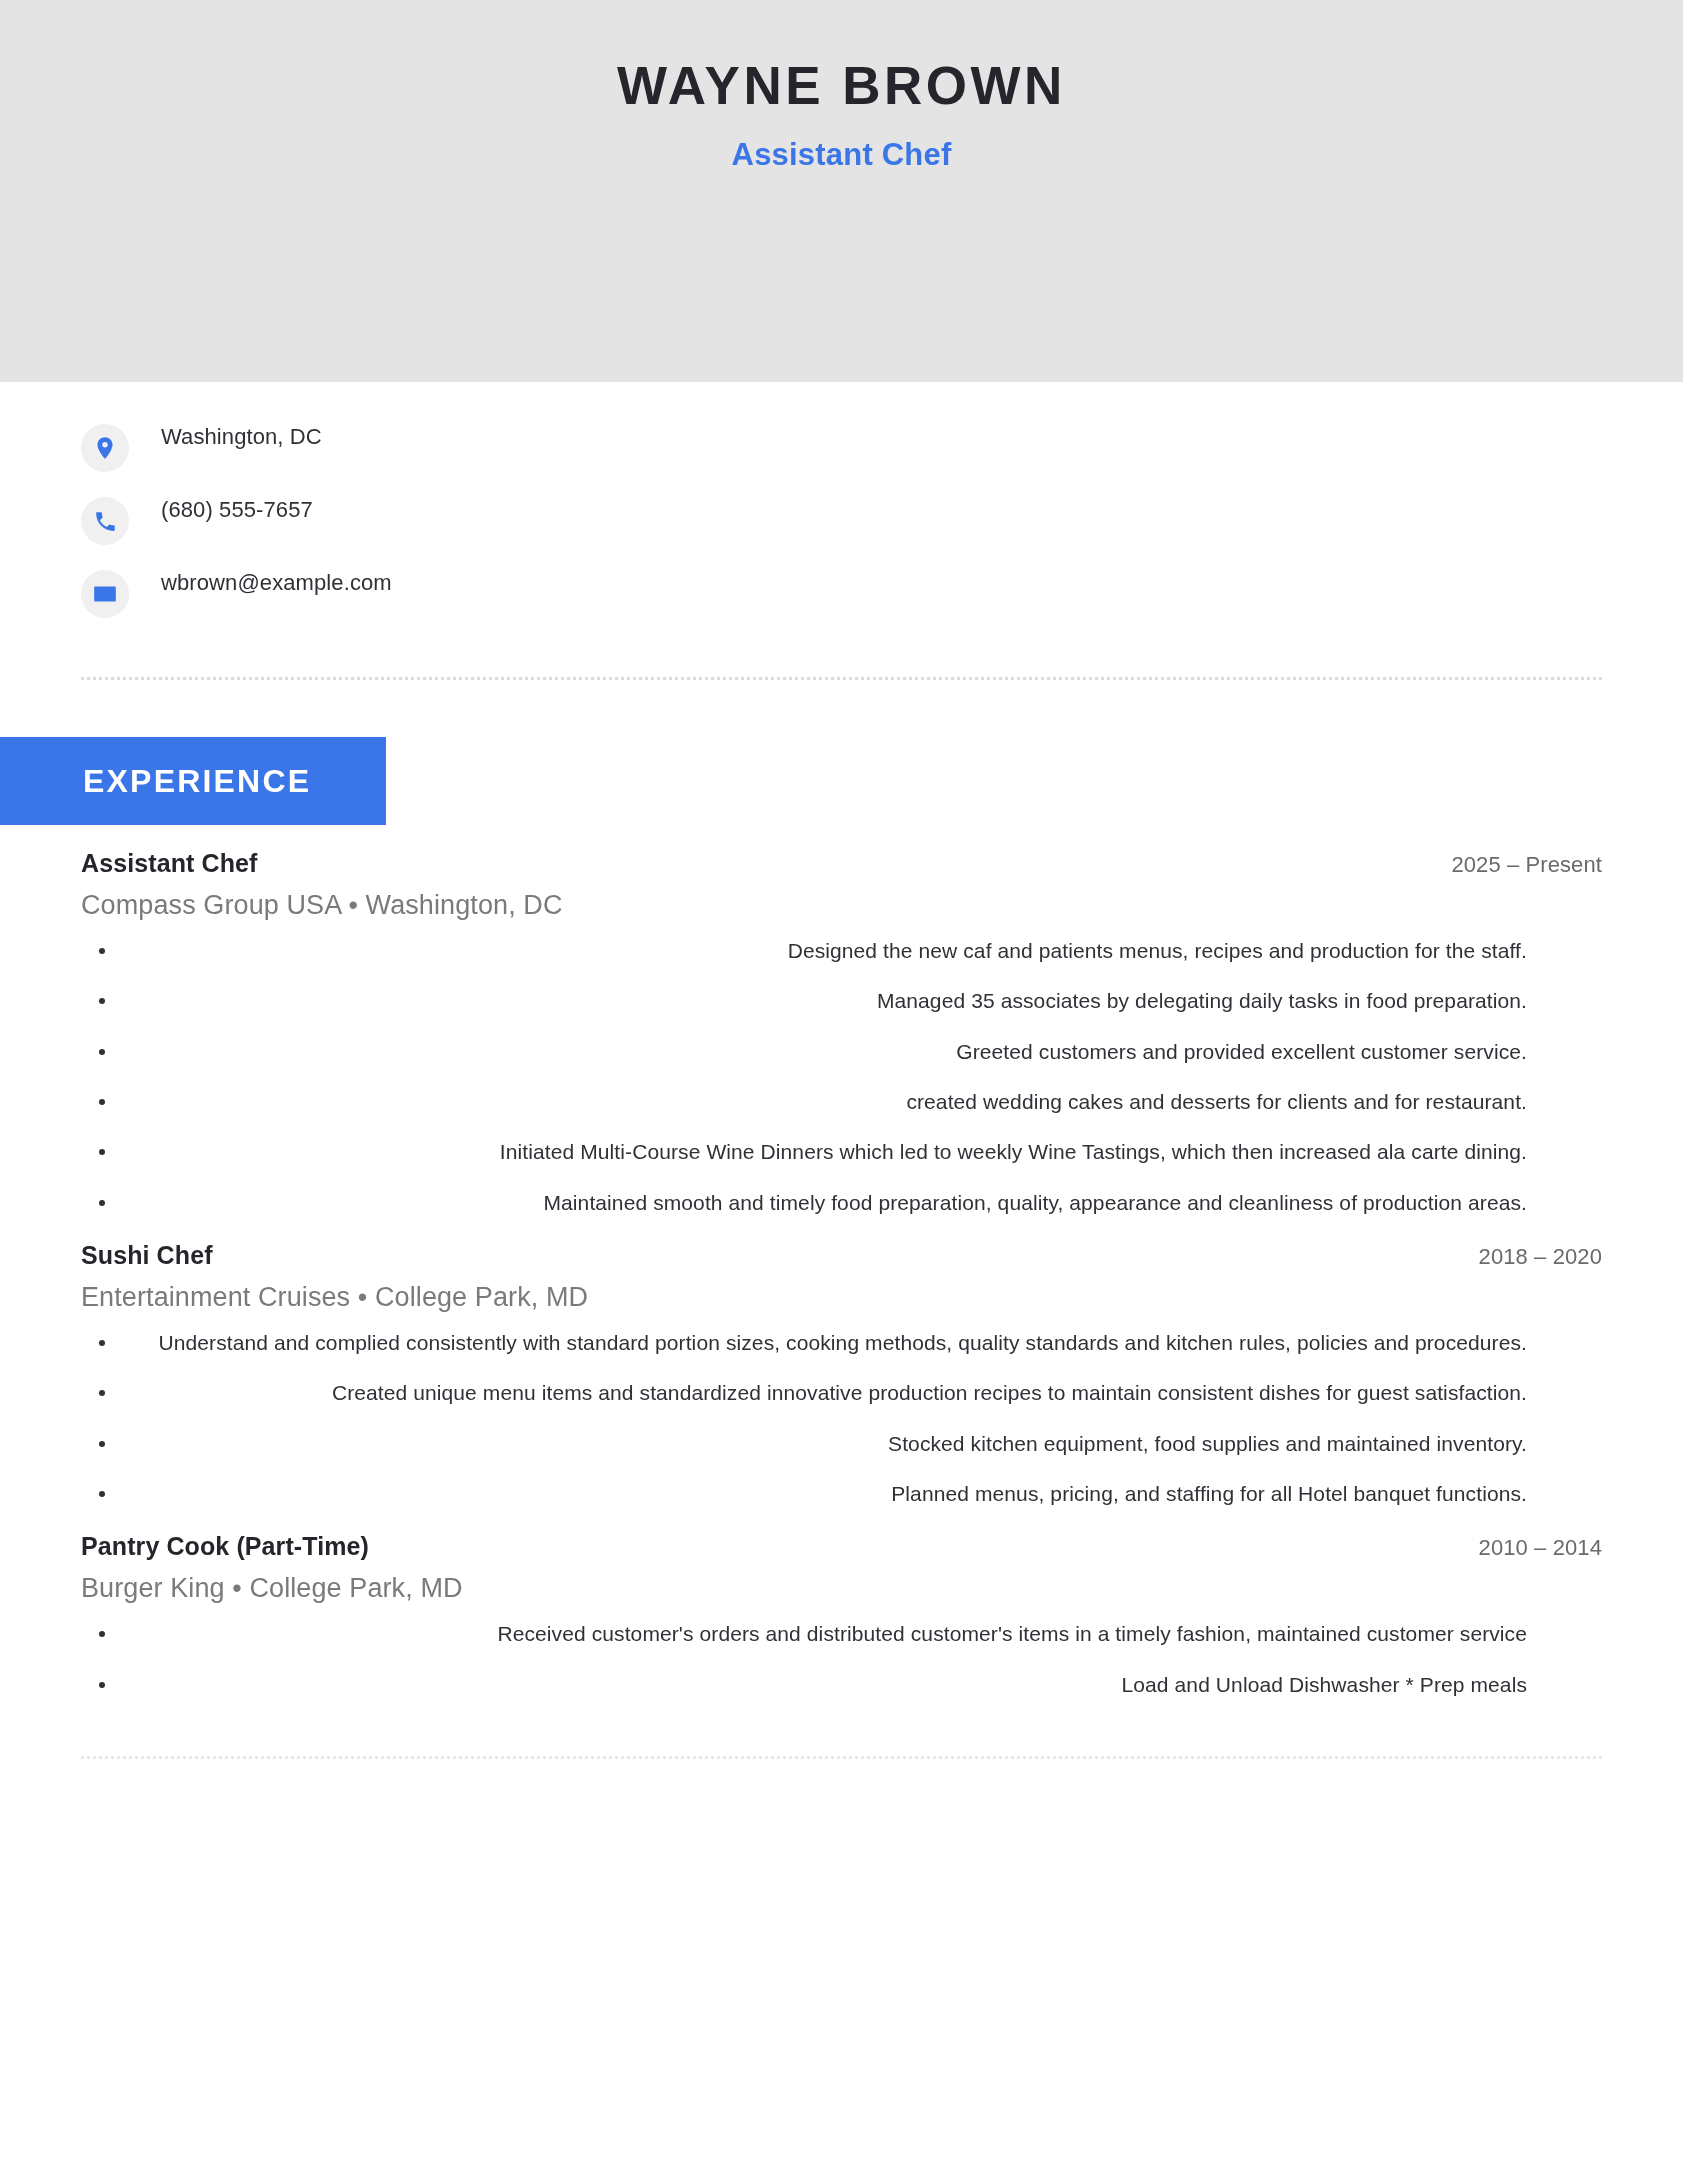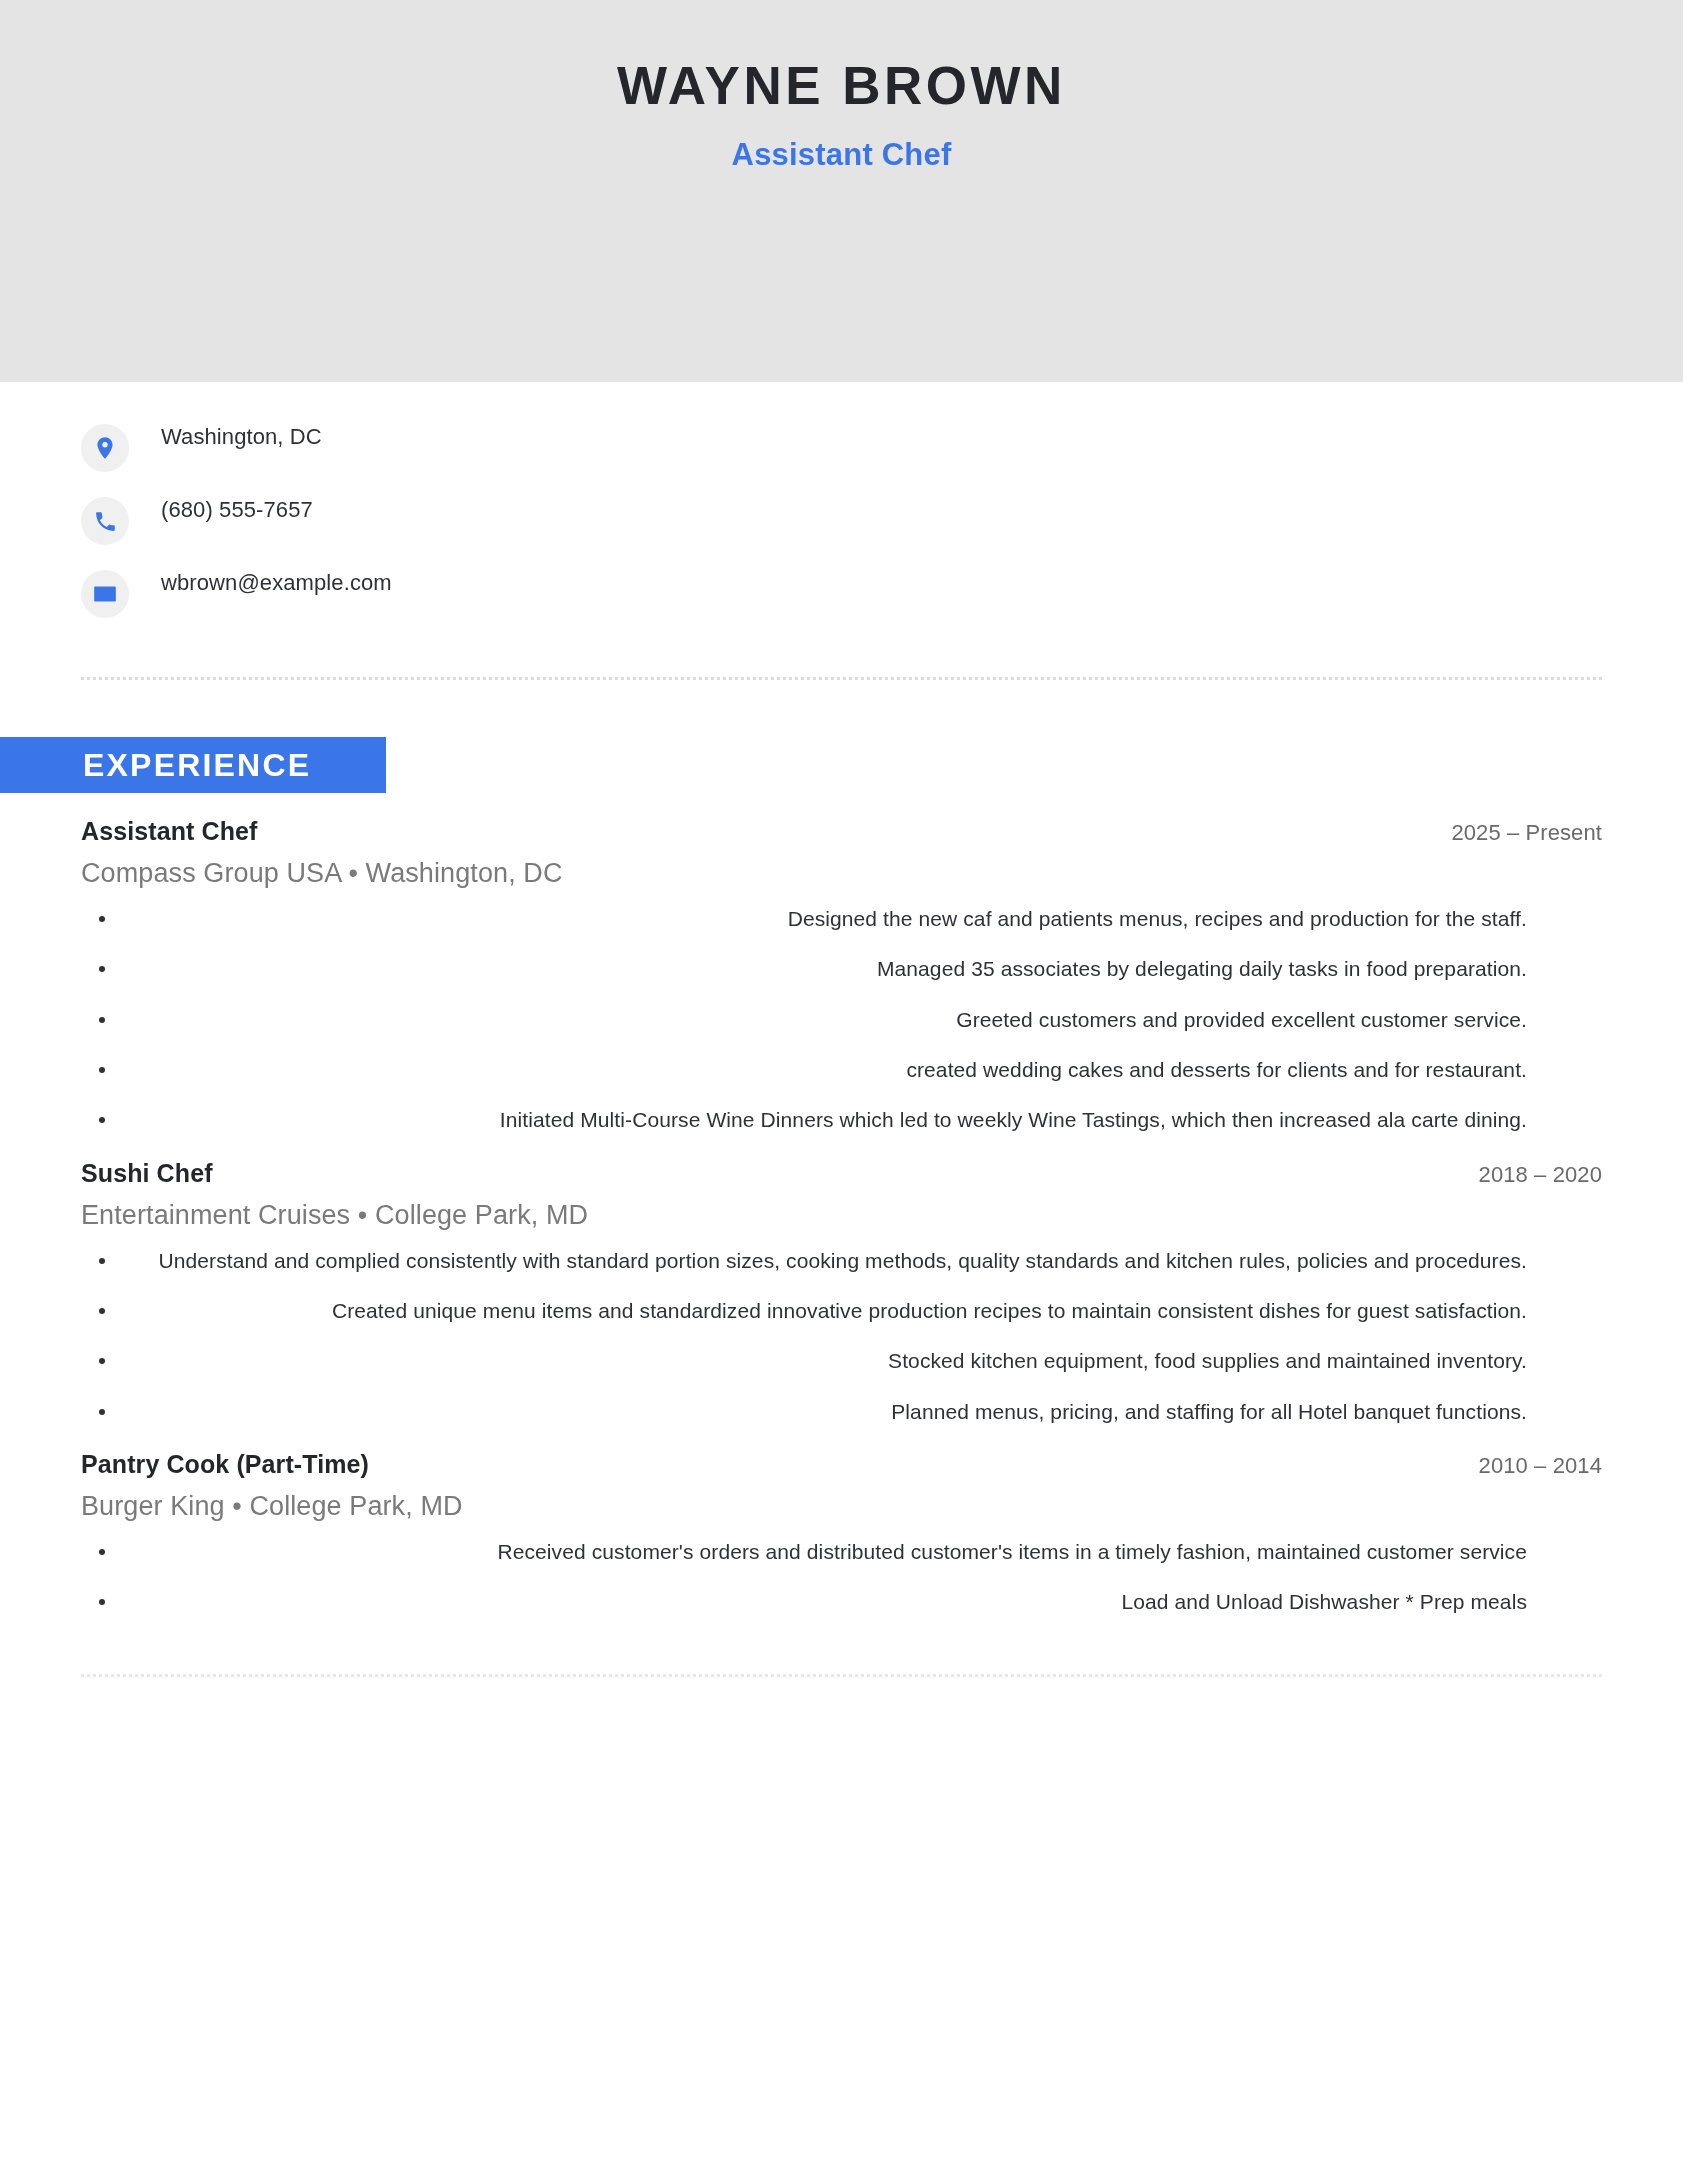--- a/index.html
+++ b/index.html
@@ -76,21 +76,21 @@
     height: 0;
     border-top: 3px dotted #e8e8e8;
     margin: 57px 81px 0 81px;
   }
 
   
   .section-banner {
     margin-top: 57px;
     background: #3b76e8;
     width: 386px;
-    height: 56px;
+    height: 88px;
     display: flex;
     align-items: center;
   }
   .section-banner-label {
     color: #ffffff;
     font-size: 32px;
     font-weight: bold;
     letter-spacing: 2.2px;
     padding-left: 83px;
   }
@@ -201,20 +201,21 @@
       <span class="entry-title">Assistant Chef</span>
       <span class="entry-dates">2025 – Present</span>
     </div>
     <div class="entry-meta">Compass Group USA  •  Washington, DC</div>
     <ul class="bullet-list">
       <li class="bullet-item">Designed the new caf and patients menus, recipes and production for the staff.</li>
       <li class="bullet-item">Managed 35 associates by delegating daily tasks in food preparation.</li>
       <li class="bullet-item">Greeted customers and provided excellent customer service.</li>
       <li class="bullet-item">created wedding cakes and desserts for clients and for restaurant.</li>
       <li class="bullet-item">Initiated Multi-Course Wine Dinners which led to weekly Wine Tastings, which then increased ala carte dining.</li>
+      <li class="bullet-item">Maintained smooth and timely food preparation, quality, appearance and cleanliness of production areas.</li>
     </ul>
   </div>
 
   <div class="entry">
     <div class="entry-headline">
       <span class="entry-title">Sushi Chef</span>
       <span class="entry-dates">2018 – 2020</span>
     </div>
     <div class="entry-meta">Entertainment Cruises  •  College Park, MD</div>
     <ul class="bullet-list">

